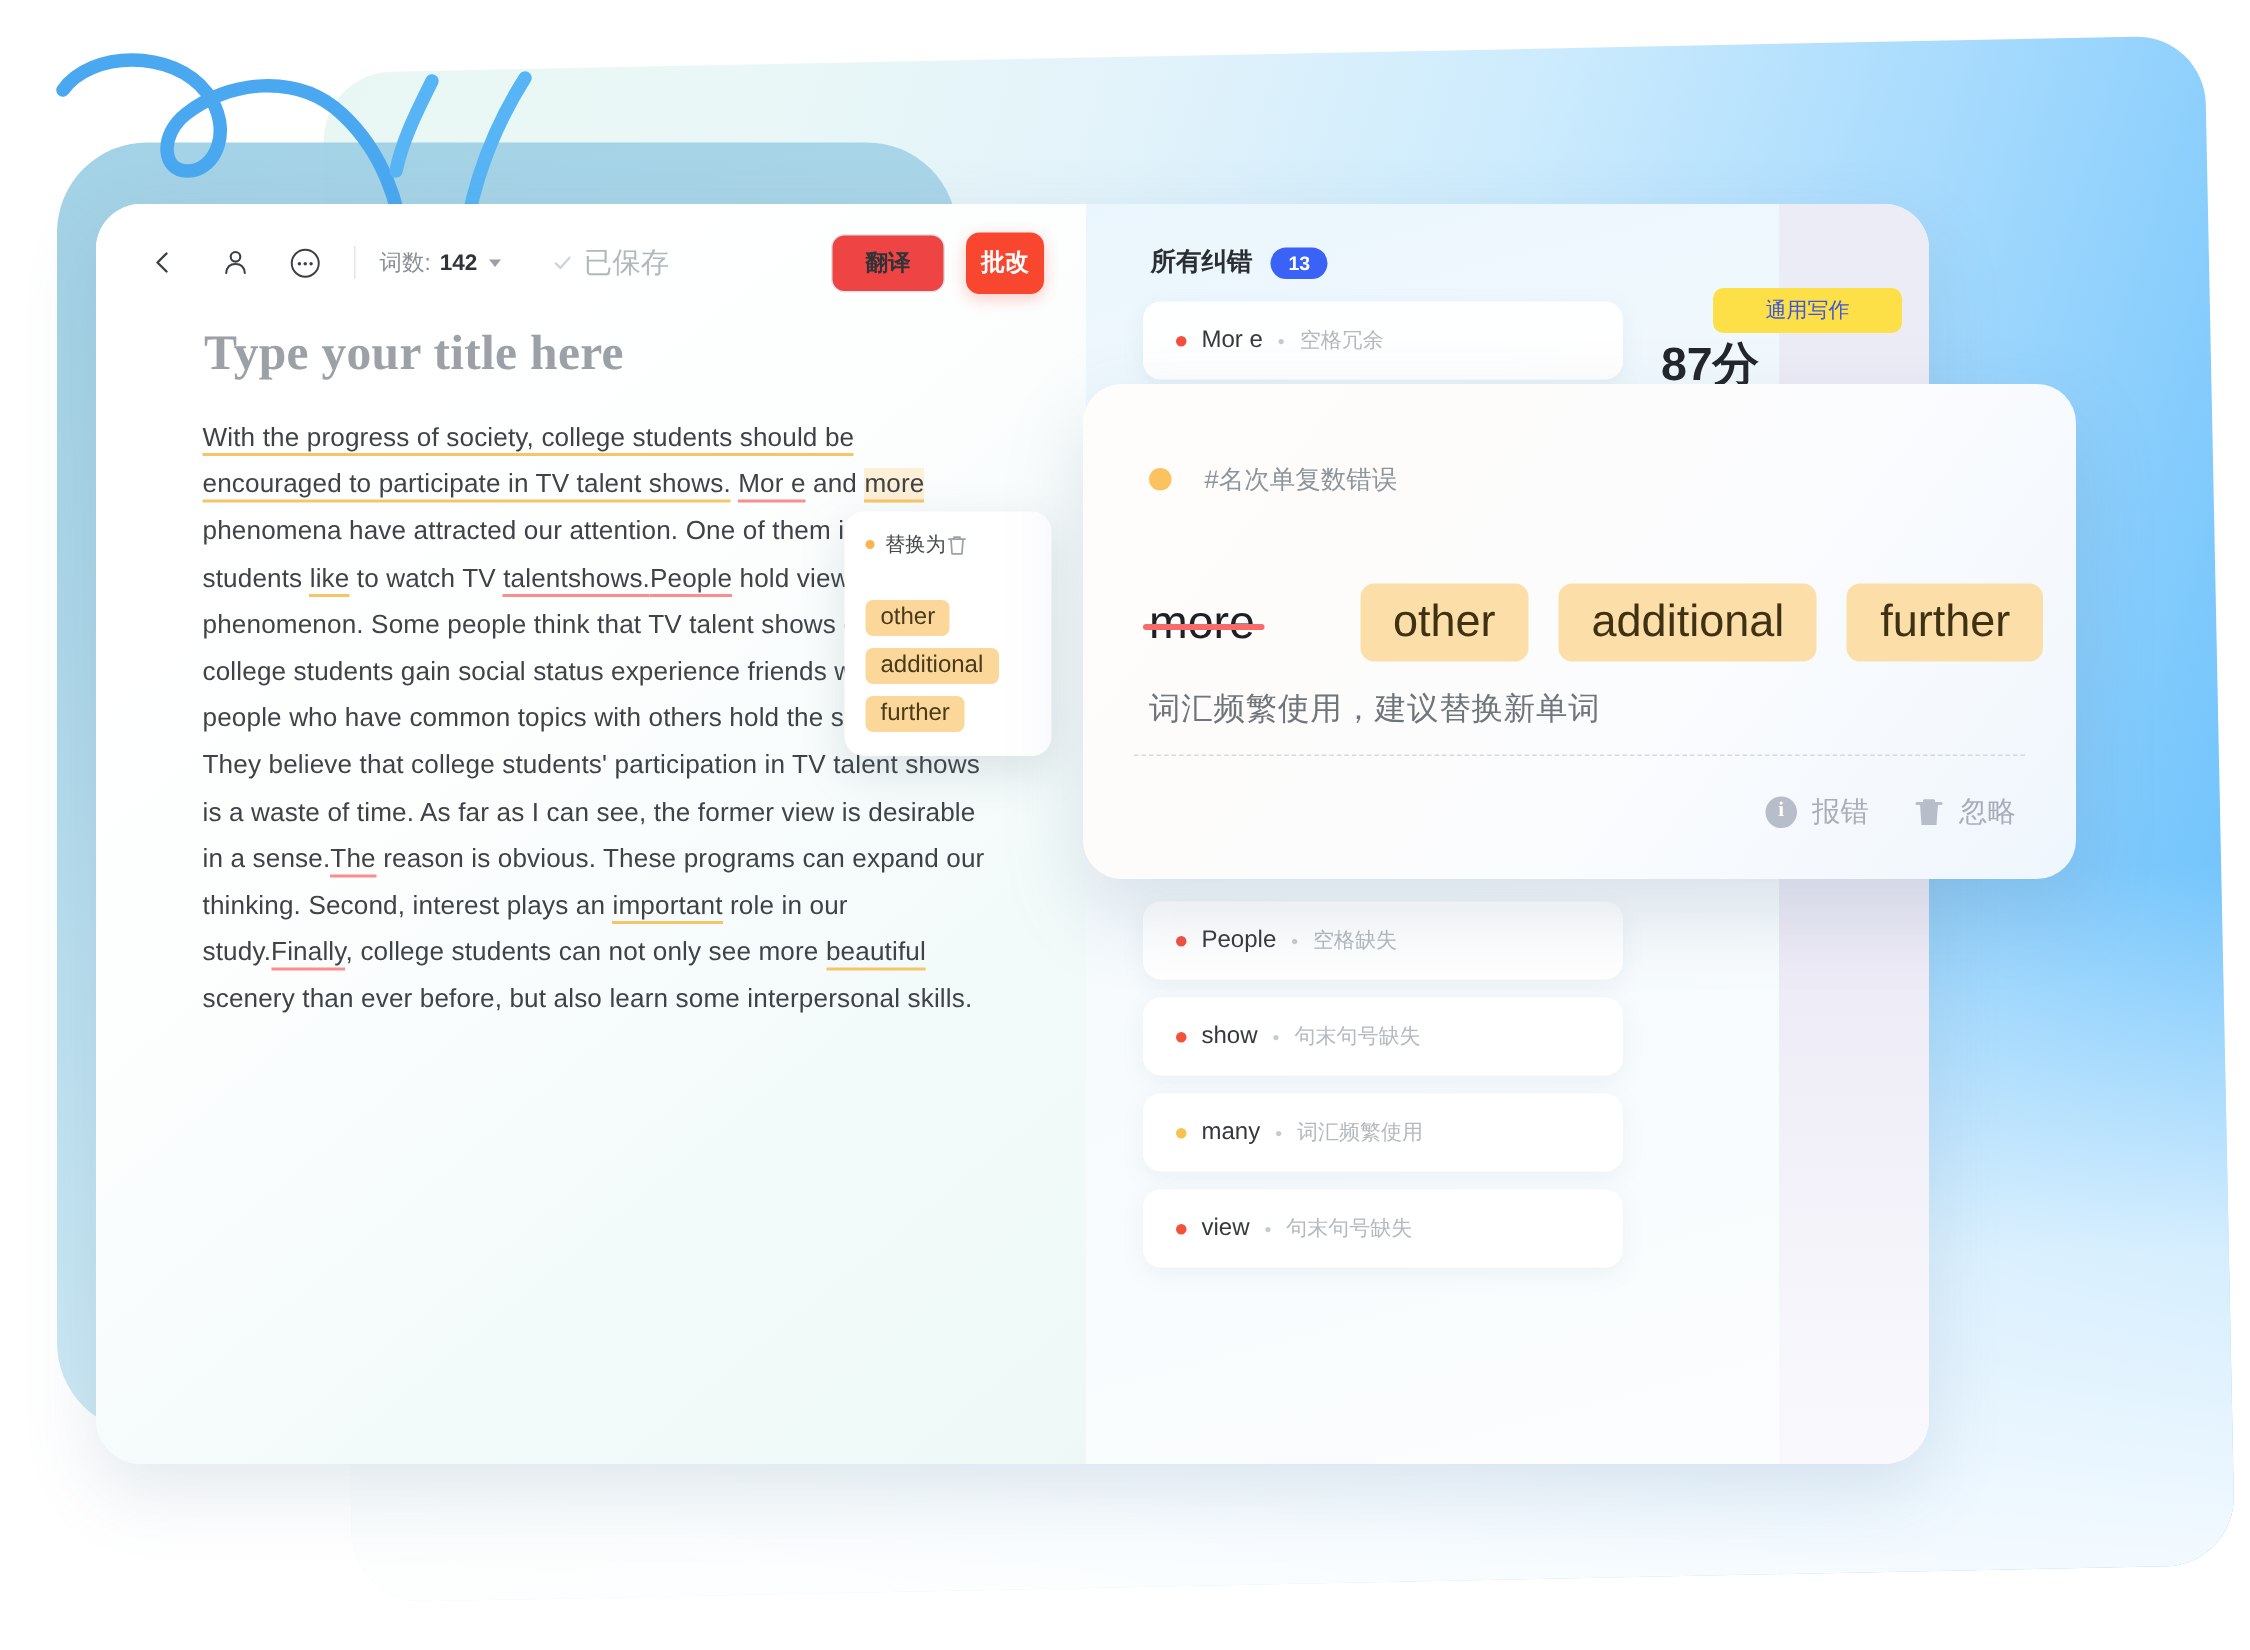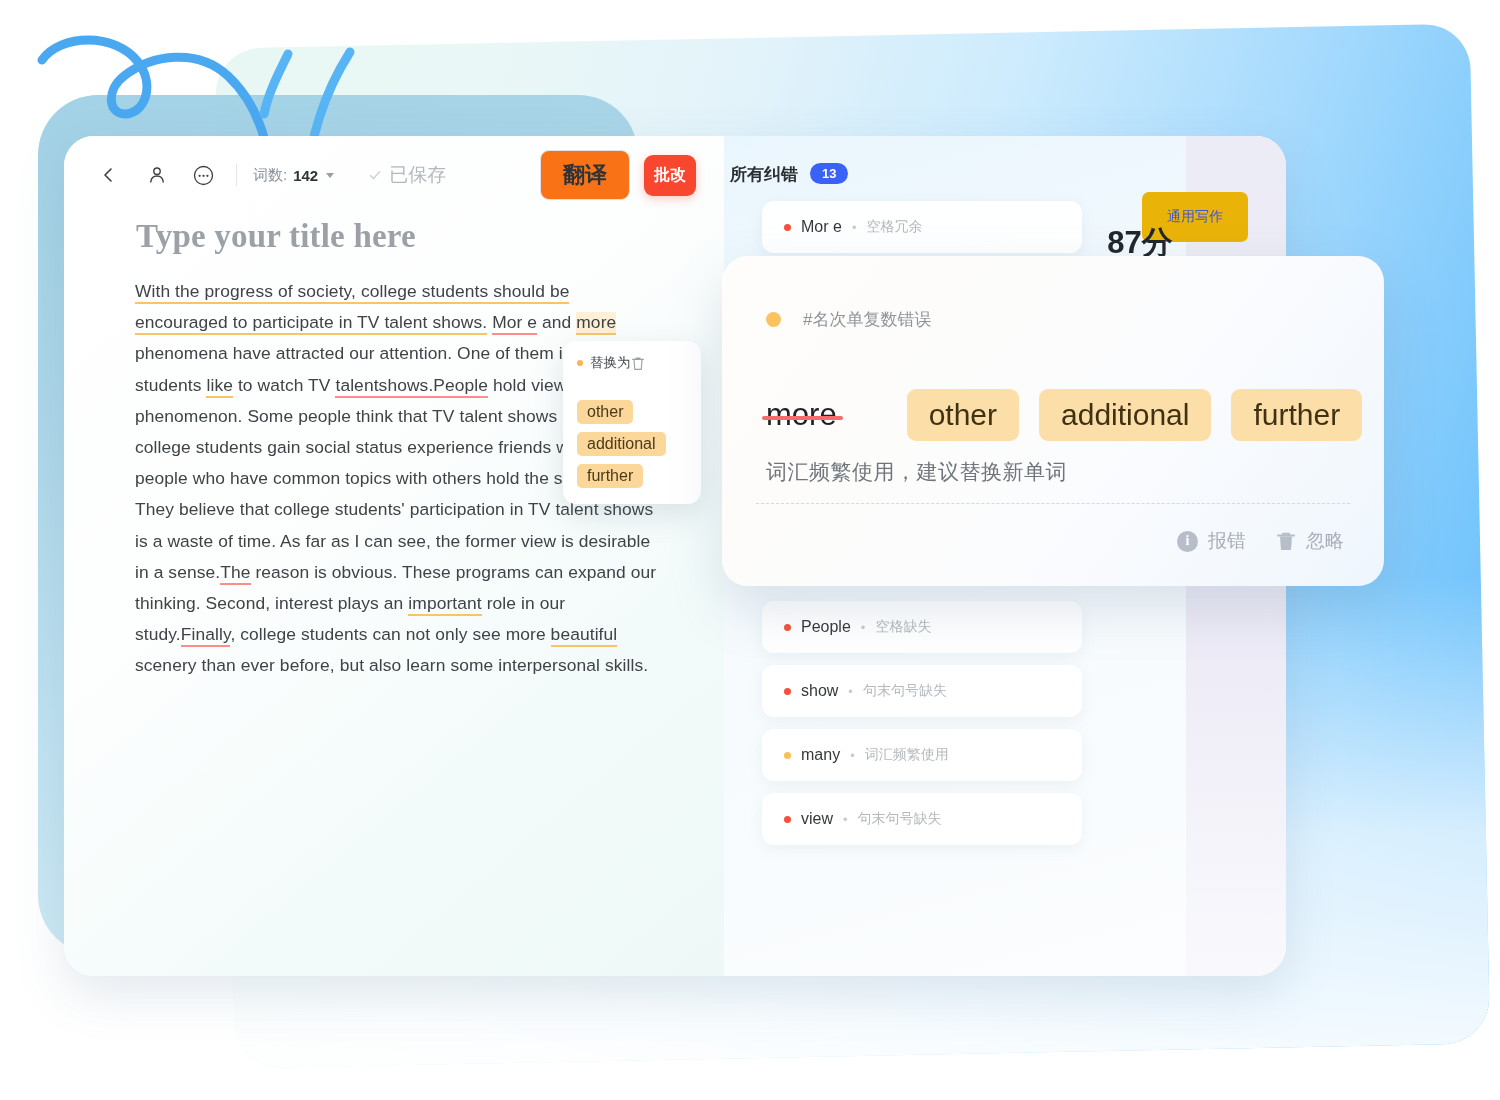--- a/index.html
+++ b/index.html
@@ -84,22 +84,22 @@
   .caret-dn {
     width: 0; height: 0; border-left: 4.5px solid transparent; border-right: 4.5px solid transparent;
     border-top: 5.5px solid #9aa0a6; display: inline-block; margin-left: 2px;
   }
   .saved {
     display: flex; align-items: center; gap: 7px; margin-left: 34px;
     font-size: 19px; color: #b2b8bd;
   }
   .tb-right { margin-left: auto; display: flex; align-items: center; gap: 14px; }
   .btn-outline {
-    border: 1px solid #e1e4e7; background: #f97316; border-radius: 9px;
-    padding: 9px 22px; font-size: 22px; font-weight: 700; color: #2f3337; cursor: pointer;
+    border: 1px solid #e1e4e7; background: #ef4444; border-radius: 9px;
+    padding: 9px 22px; font-size: 15px; font-weight: 700; color: #2f3337; cursor: pointer;
   }
   .btn-primary {
     border: none; background: #f8462f; border-radius: 9px;
     padding: 10px 10px; font-size: 16px; font-weight: 700; color: #fff; cursor: pointer;
     box-shadow: 0 3px 10px rgba(248,70,47,.28);
   }
 
   
   .doc-title {
     position: absolute; left: 136px; top: 218px;
@@ -127,22 +127,22 @@
   .mini-pop-head .lab { display: flex; align-items: center; gap: 7px; font-size: 13.5px; color: #45494d; }
   .dot-orange { width: 6px; height: 6px; border-radius: 50%; background: #fcb44c; }
   .chip-sm {
     display: inline-block; background: #fcd79a; color: #4a3a1c;
     border-radius: 5px; padding: 3px 10px; font-size: 16px; margin-bottom: 8px; cursor: pointer;
   }
   .chip-sm:last-child { margin-bottom: 0; }
 
   
   .panel-head {
-    position: absolute; left: 730px; top: 163px;
-    display: flex; align-items: flex-start; gap: 12px;
+    position: absolute; left: 767px; top: 163px;
+    display: flex; align-items: flex-end; gap: 12px;
   }
   .panel-head .t { font-size: 17px; font-weight: 700; color: #2b2f33; }
   .badge-count {
     background: #3b62f6; color: #fff; font-size: 13px; font-weight: 700;
     border-radius: 11px; padding: 3px 12px; min-width: 38px; text-align: center;
   }
   .err-card {
     position: absolute; left: 762px; width: 320px; height: 52px;
     background: rgba(255,255,255,.94); border-radius: 12px;
     display: flex; align-items: center; padding: 0 22px; gap: 10px;
@@ -151,23 +151,23 @@
   }
   .err-card .dot { width: 7px; height: 7px; border-radius: 50%; flex: 0 0 auto; }
   .dot-red { background: #f4503c; }
   .dot-amber { background: #f9c152; }
   .err-word { font-size: 16px; color: #35393d; }
   .err-mid { color: #c6cbd0; font-size: 13px; }
   .err-type { font-size: 14px; color: #b3b9be; }
 
   
   .score-tag {
-    position: absolute; left: 1142px; top: 192px; width: 106px;
-    background: #eab308; color: #3d57d8; border-radius: 7px;
-    font-size: 14px; text-align: center; padding: 16px 0;
+    position: absolute; left: 1142px; top: 192px; width: 126px;
+    background: #fde047; color: #3d57d8; border-radius: 7px;
+    font-size: 14px; text-align: center; padding: 6px 0;
   }
   .score-val {
     position: absolute; left: 1075px; top: 222px; width: 130px;
     text-align: center; font-size: 31px; font-weight: 700; color: #22262a;
   }
 
   
   .sugg-card {
     position: absolute; left: 722px; top: 256px; width: 662px; height: 330px;
     border-radius: 26px;

